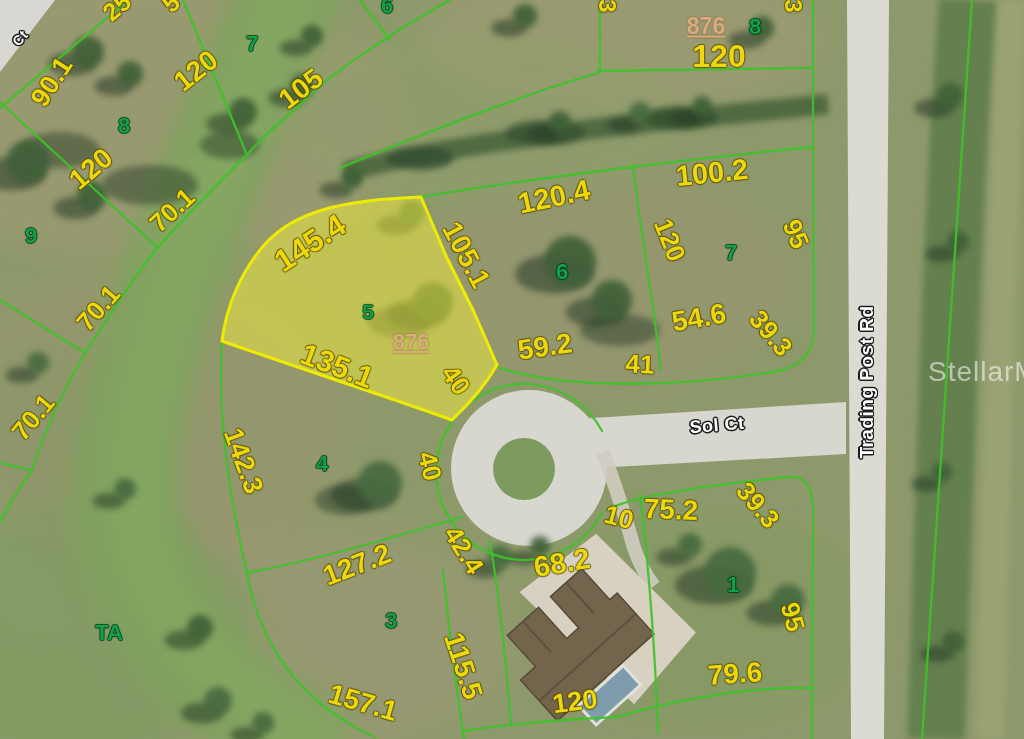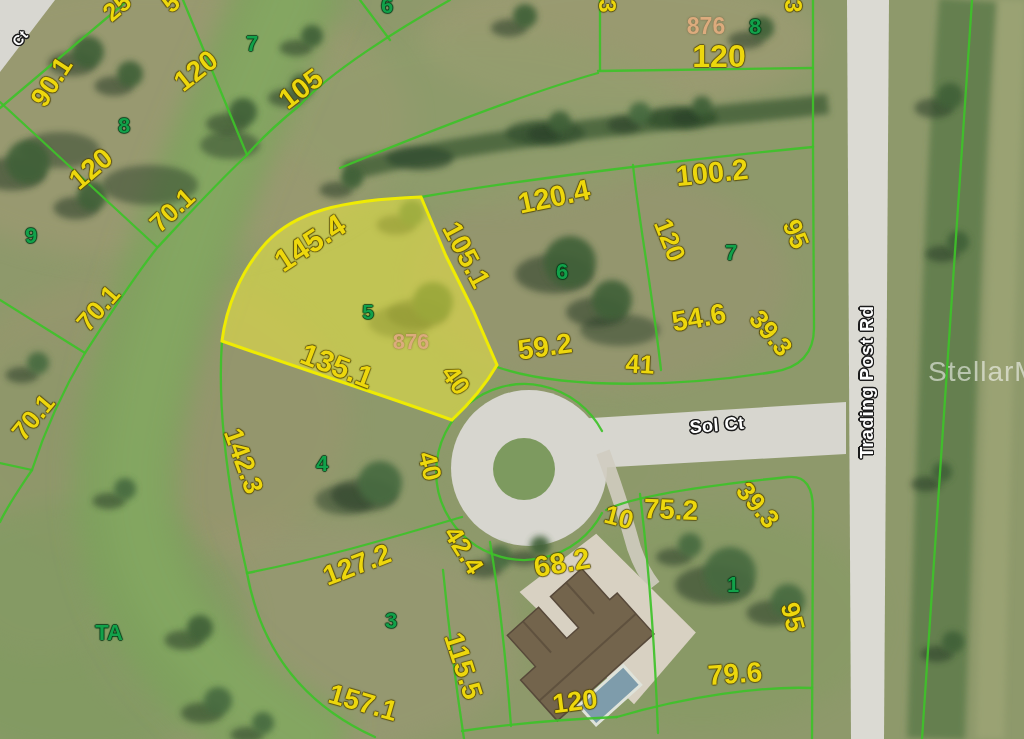--- a/index.html
+++ b/index.html
@@ -11,21 +11,21 @@
   .wedge{fill:var(--c-hifill);fill-opacity:.52;stroke:var(--c-histroke);stroke-width:3;opacity:.97;}
   .labels{position:absolute;left:0;top:0;width:1024px;height:739px;pointer-events:none;}
   .map-label{position:absolute;white-space:nowrap;font-weight:bold;line-height:1;}
   .lbl-dim{color:var(--c-dim);
     text-shadow:-1px 0 1px rgba(82,70,0,.75),1px 0 1px rgba(82,70,0,.75),
                  0 -1px 1px rgba(82,70,0,.75),0 1px 1px rgba(82,70,0,.75);}
   .lbl-lot{color:var(--c-lot);
     text-shadow:-1px 0 1px rgba(0,55,20,.8),1px 0 1px rgba(0,55,20,.8),
                  0 -1px 1px rgba(0,55,20,.8),0 1px 1px rgba(0,55,20,.8);}
   .lbl-parcel{color:var(--c-parcel);
-    text-shadow:0 0 2px rgba(90,60,30,.6);}
+    text-shadow:0 0 2px rgba(90,60,30,.6);text-decoration:underline;}
   .lbl-street{color:#ffffff;letter-spacing:.5px;
     text-shadow:-1.5px 0 0 #1c1c1c,1.5px 0 0 #1c1c1c,0 -1.5px 0 #1c1c1c,0 1.5px 0 #1c1c1c,
                 -1px -1px 0 #1c1c1c,1px 1px 0 #1c1c1c,-1px 1px 0 #1c1c1c,1px -1px 0 #1c1c1c;}
   .watermark{position:absolute;left:928px;top:356px;width:200px;
     font-size:28px;font-weight:400;color:rgba(255,255,255,.55);
     letter-spacing:1px;pointer-events:none;}
 </style>
 </head>
 <body>
 

